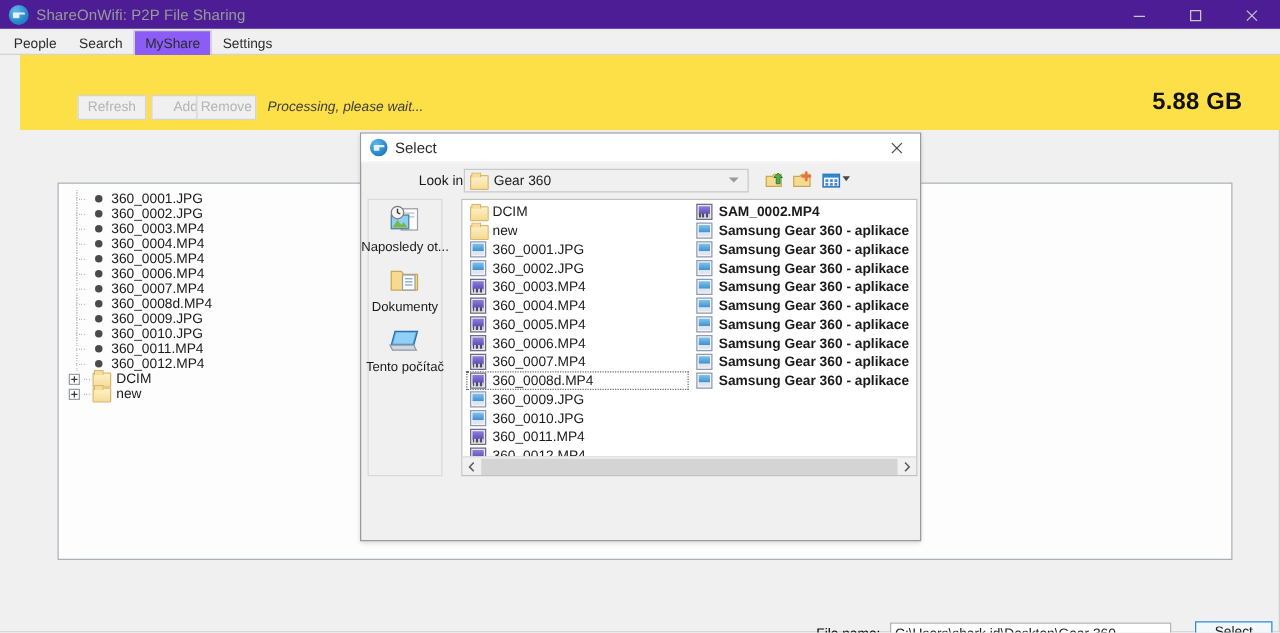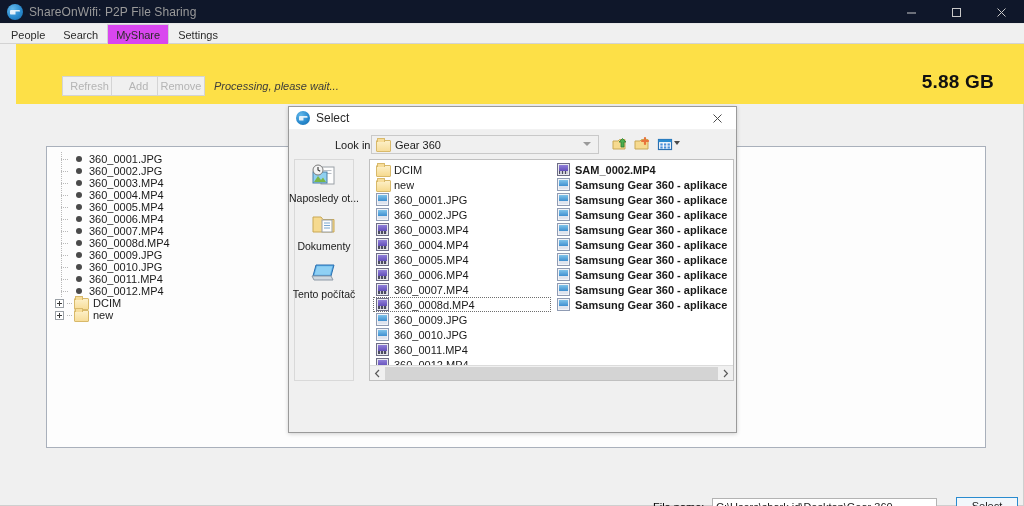--- a/index.html
+++ b/index.html
@@ -19,21 +19,21 @@
   #app-window {
     position: absolute; left: 0; top: 0; width: 1024px; height: 506px;
     background: #f0f0f0;
     border: 1px solid #cfcfcf;
     border-top: none; border-left: none;
   }
 
   
   #title-bar {
     position: absolute; left: 0; top: 0; width: 1024px; height: 24px;
-    background: #0f172a;
+    background: #4c1d95;
     border-bottom: 1px solid #e8e8e8;
     display: flex; align-items: center;
   }
   #title-icon {
     width: 16px; height: 16px; margin-left: 7px; margin-right: 6px;
     border-radius: 50%;
     background: radial-gradient(circle at 35% 30%, #63b8ea 0%, #2a8bcf 55%, #1669a8 100%);
     position: relative; flex: none;
   }
   #title-icon::after {
@@ -61,42 +61,42 @@
   .tab {
     height: 19px; padding: 0 8px;
     display: flex; align-items: center;
     font-size: 11px; color: #2b2b2b;
     background: transparent;
     border: 1px solid transparent;
     border-bottom: none;
     position: relative; top: 1px;
   }
   .tab.active {
-    background: #d946ef;
+    background: #8b5cf6;
     border-color: #d3d3d3;
     height: 20px;
     z-index: 2;
   }
 
   
   #toolbar {
     position: absolute; left: 0; top: 44px; width: 1024px; height: 60px;
     background: #fde047;
     margin-left: 16px;
   }
   .tool-btn {
     position: absolute; top: 32px; height: 20px; width: 55px;
     background: #f0f0f0;
     border: 1px solid #d4d4d4;
     color: #b4b4b4;
     font-size: 11px;
     display: flex; align-items: center; justify-content: center;
   }
   #btn-refresh { left: 46px; }
-  #btn-add { left: 95px; }
+  #btn-add { left: 105px; }
   #btn-remove { left: 141px; width: 48px; }
   #status-text {
     position: absolute; left: 198px; top: 36px;
     font-size: 11px; font-style: italic; color: #3b3b3b;
   }
   #size-label {
     position: absolute; right: 46px; top: 27px;
     font-size: 19px; font-weight: bold; color: #111;
     letter-spacing: .2px;
   }

